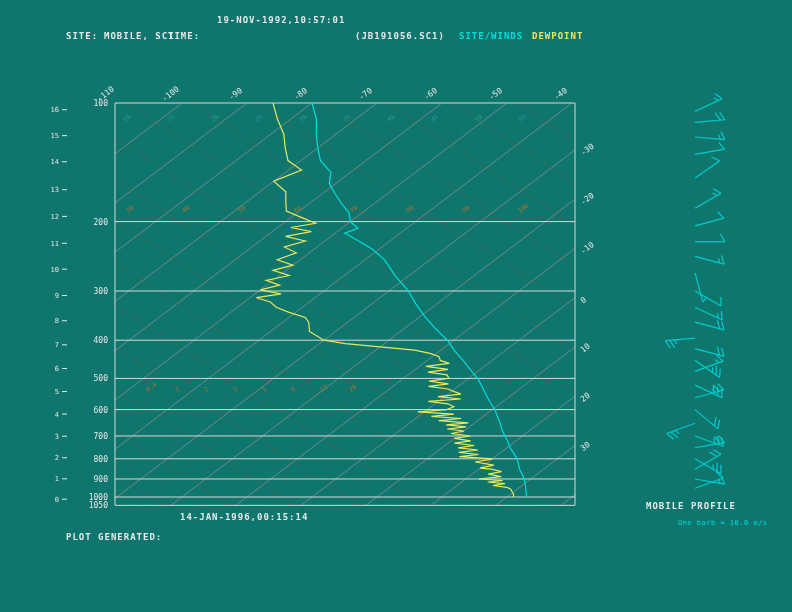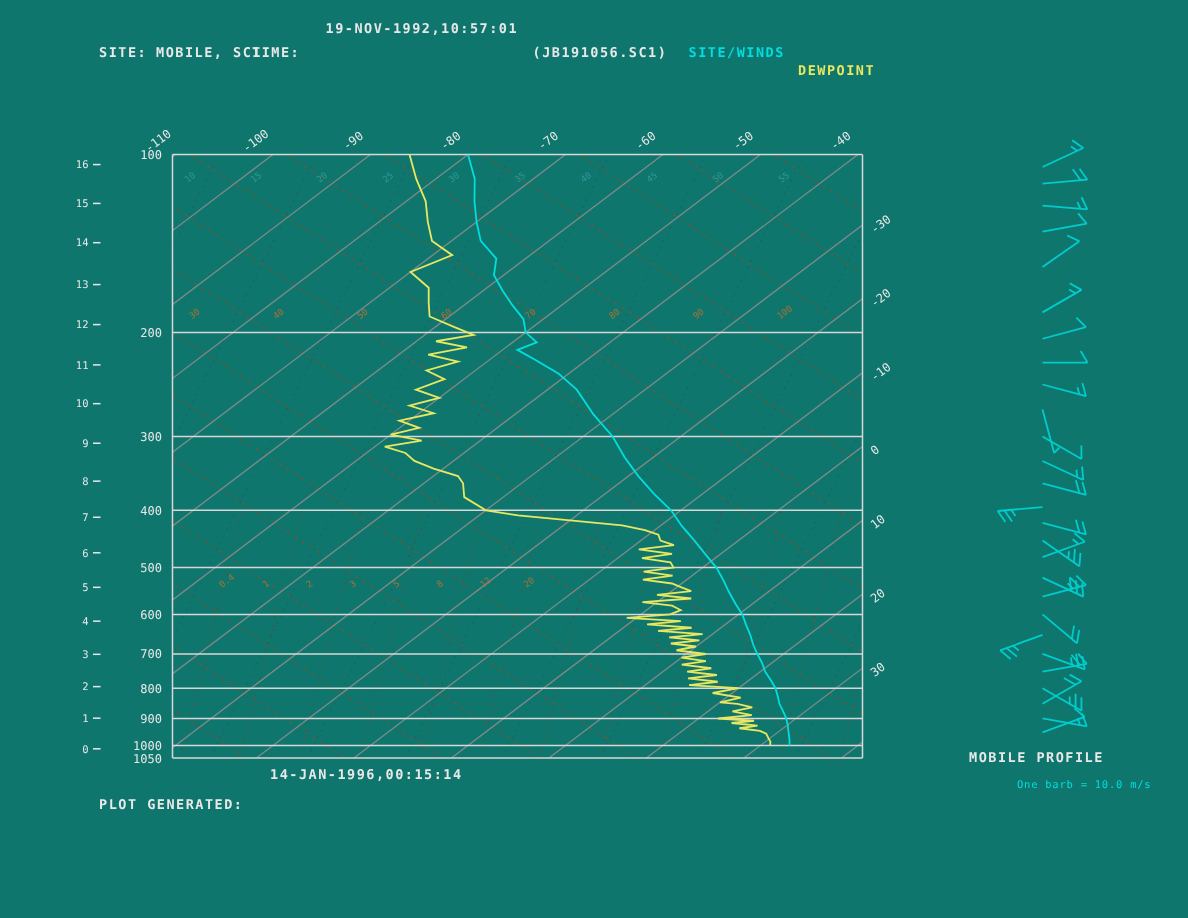--- a/index.html
+++ b/index.html
@@ -16,21 +16,21 @@
 
 <div class="screen">
 
   <div>
     <span class="t" style="left:66px;top:31px">SITE:</span>
     <span class="t" style="left:104px;top:31px">MOBILE, SC1</span>
     <span class="t" style="left:168px;top:31px">TIME:</span>
     <span class="t" style="left:217px;top:15px">19-NOV-1992,10:57:01</span>
     <span class="t" style="left:355px;top:31px">(JB191056.SC1)</span>
     <span class="t cyan" style="left:459px;top:31px">SITE/WINDS</span>
-    <span class="t yellow" style="left:532px;top:43px">DEWPOINT</span>
+    <span class="t yellow" style="left:532px;top:31px">DEWPOINT</span>
   </div>
 
   <svg width="792" height="612" viewBox="0 0 792 612">
       <defs>
         <clipPath id="pc">
           <rect x="115" y="103" width="460" height="402.3"></rect>
         </clipPath>
       </defs>
       <g clip-path="url(#pc)">
         <line x1="100" y1="505.3" x2="-523.565" y2="103" stroke="#7a5530" stroke-width="1" stroke-dasharray="2 4" opacity="0.85"></line>

